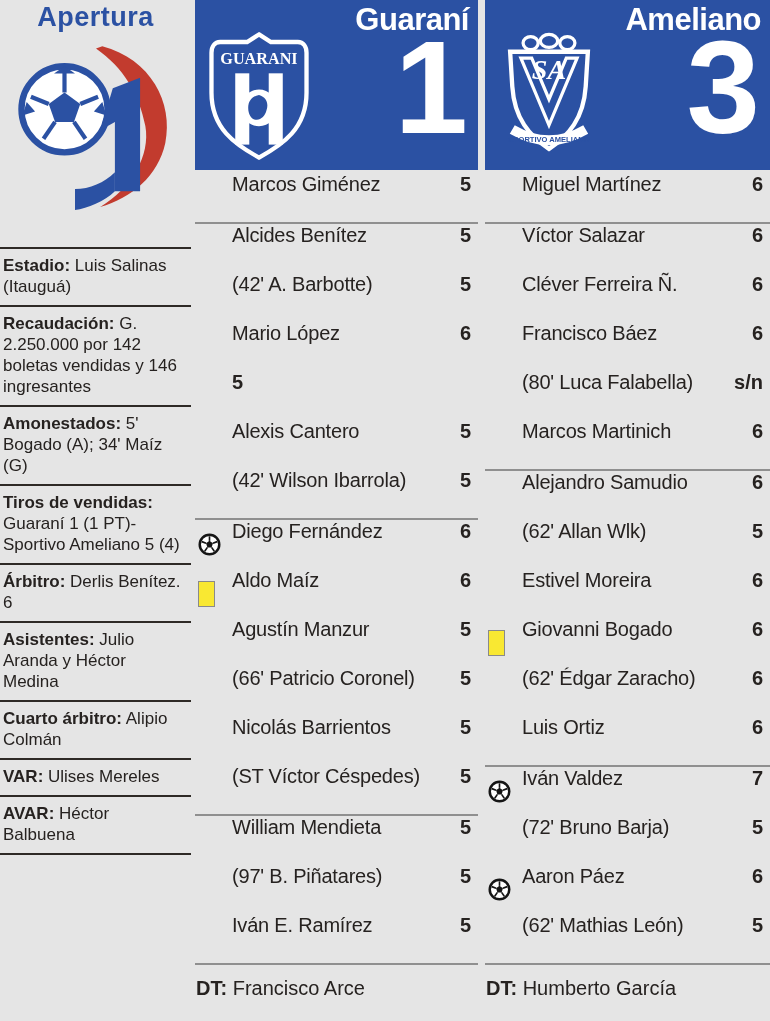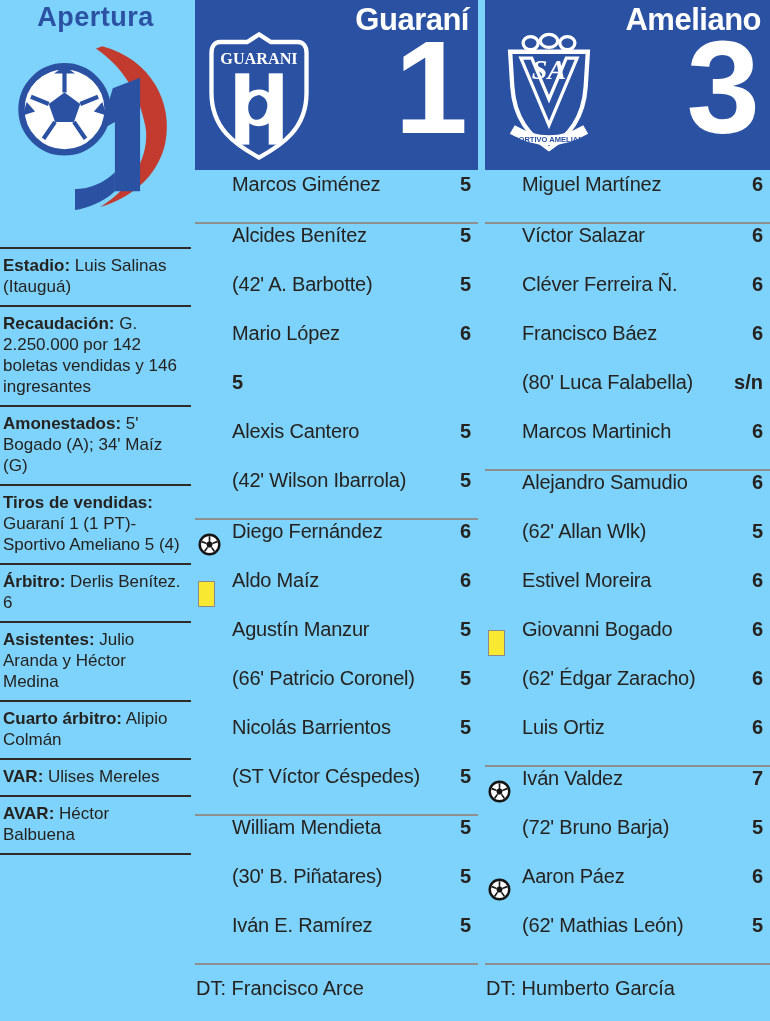--- a/index.html
+++ b/index.html
@@ -6,21 +6,21 @@
     --accent:#2b51a3;
     --red:#c23b2e;
     --text:#262220;
     --rule-gray:#8f8f8f;
     --rule-dark:#2e2a26;
     --yellow:#f9e832;
   }
   *{box-sizing:border-box;margin:0;padding:0;}
   html,body{background:#fff;}
   body{font-family:"Liberation Sans",sans-serif;color:var(--text);}
-  .page{position:relative;width:770px;height:1021px;background:#7dd3fc;overflow:hidden;}
+  .page{position:relative;width:770px;height:1021px;background:#e5e5e5;overflow:hidden;}
   .layout{display:flex;align-items:flex-start;}
 
   
   .sidebar{width:191px;flex:none;}
   .logo-block{height:247px;text-align:center;position:relative;}
   .competition-title{font-size:27px;font-weight:bold;color:var(--accent);letter-spacing:0.5px;padding-top:2px;}
   .logo-svg{display:block;margin:0 auto;}
   .round-label{font-size:27px;font-weight:bold;color:var(--accent);margin-top:-2px;}
   .side-sections{width:100%;}
   .side-section{border-top:2px solid var(--rule-dark);padding:6px 6px 8px 3px;font-size:17px;line-height:21px;color:var(--text);}
@@ -37,21 +37,21 @@
 
   .player-list{padding-top:3px;}
   .player-row{height:49px;display:flex;font-size:20px;}
   .row-icon{width:37px;flex:none;display:flex;align-items:center;padding-left:3px;}
   .row-name{flex:1;letter-spacing:-0.2px;}
   .row-rating{font-weight:bold;padding-right:7px;}
   .list-rule{border-top:2px solid var(--rule-gray);}
   .ycard{display:inline-block;width:17px;height:26px;background:var(--yellow);border:1px solid #8a8a8a;}
 
   .dt-line{padding:12px 0 0 1px;font-size:20px;}
-  .dt-label{font-weight:normal;}
+  .dt-label{font-weight:bold;}
 </style>
 </head>
 <body>
 
 <div class="page">
   <div class="layout">
 
     <div class="sidebar">
       <div class="logo-block">
         <div class="competition-title">Apertura</div>
@@ -186,21 +186,21 @@
             <span class="row-rating">5</span>
           </div>
           <div class="list-rule"></div>
           <div class="player-row">
             <span class="row-icon"></span>
             <span class="row-name">William Mendieta</span>
             <span class="row-rating">5</span>
           </div>
           <div class="player-row">
             <span class="row-icon"></span>
-            <span class="row-name">(30' B. Piñatares)</span>
+            <span class="row-name">(97' B. Piñatares)</span>
             <span class="row-rating">5</span>
           </div>
           <div class="player-row">
             <span class="row-icon"></span>
             <span class="row-name">Iván E. Ramírez</span>
             <span class="row-rating">5</span>
           </div>
           <div class="list-rule"></div>
         </div>
       <div class="dt-line">

